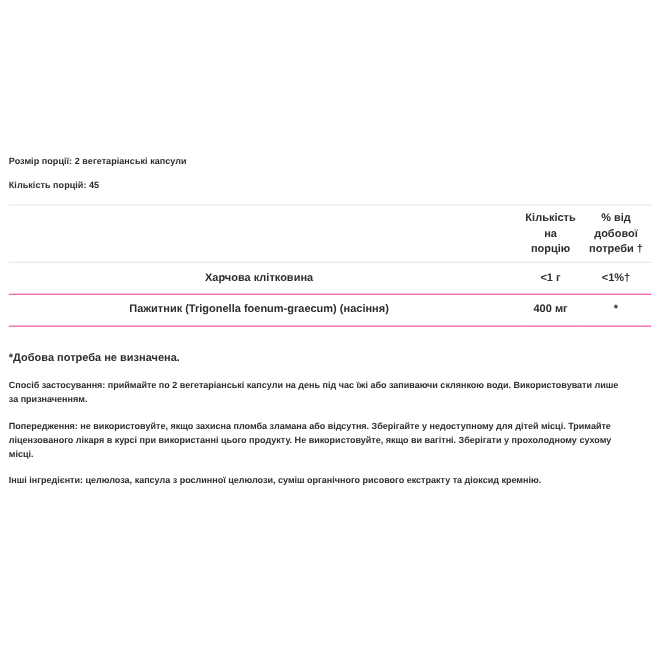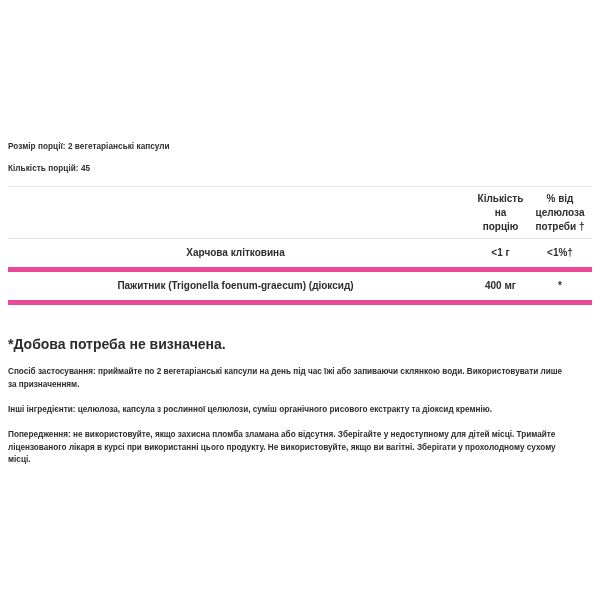--- a/index.html
+++ b/index.html
@@ -67,41 +67,41 @@
     padding: 5px 0 5px 0;
     vertical-align: top;
   }
   .hdr-amt, .hdr-dv {
     font-size: 8.2px;
     font-weight: bold;
   }
   .hdr-amt span, .hdr-dv span { display: block; }
 
   .facts-table tbody tr td {
-    border-bottom: 5px solid #ec4899;
+    border-bottom: 1px solid #ec4899;
     padding: 7px 0 7px 0;
   }
   .facts-table tbody tr td.cell-name {
     padding-right: 10px;
   }
   .cell-amt, .cell-dv { white-space: nowrap; margin-top: 36px; }
 
   
   .notes {
     position: absolute;
     left: 8px;
     top: 319px;
     right: 8px;
   }
   .note {
-    font-size: 14px;
+    font-size: 10px;
     font-weight: bold;
     color: #2d2d2d;
     line-height: 1.38;
-    margin: 16px 0 12px 0;
+    margin: 0 0 12px 0;
   }
   .para {
     font-size: 8.2px;
     font-weight: bold;
     color: #2d2d2d;
     line-height: 1.5;
     margin: 0 0 12px 0;
     max-width: 560px;
   }
   .para.tight { margin-bottom: 13px; }
@@ -125,39 +125,39 @@
     <thead>
       <tr class="header-row">
         <th class="col-name"></th>
         <th class="hdr-amt">
           <span>Кількість</span>
           <span>на</span>
           <span>порцію</span>
         </th>
         <th class="hdr-dv">
           <span>% від</span>
-          <span>целюлоза</span>
+          <span>добової</span>
           <span>потреби †</span>
         </th>
       </tr>
     </thead>
     <tbody>
       <tr>
         <td class="cell-name">Харчова клітковина</td>
         <td class="cell-amt">&lt;1 г</td>
         <td class="cell-dv">&lt;1%†</td>
       </tr>
       <tr>
-        <td class="cell-name">Пажитник (Trigonella foenum-graecum) (діоксид)</td>
+        <td class="cell-name">Пажитник (Trigonella foenum-graecum) (насіння)</td>
         <td class="cell-amt">400 мг</td>
         <td class="cell-dv">*</td>
       </tr>
     </tbody>
   </table>
 
   <div class="notes">
     <p class="note">*Добова потреба не визначена.</p>
     <p class="para tight">Спосіб застосування: приймайте по 2 вегетаріанські капсули на день під час їжі або запиваючи склянкою води. Використовувати лише за призначенням.</p>
+    <p class="para">Попередження: не використовуйте, якщо захисна пломба зламана або відсутня.  Зберігайте у недоступному для дітей місці.  Тримайте ліцензованого лікаря в курсі при використанні цього продукту.  Не використовуйте, якщо ви вагітні.  Зберігати у прохолодному сухому місці.</p>
     <p class="para tight">Інші інгредієнти: целюлоза, капсула з рослинної целюлози, суміш органічного рисового екстракту та діоксид кремнію.</p>
-    <p class="para">Попередження: не використовуйте, якщо захисна пломба зламана або відсутня.  Зберігайте у недоступному для дітей місці.  Тримайте ліцензованого лікаря в курсі при використанні цього продукту.  Не використовуйте, якщо ви вагітні.  Зберігати у прохолодному сухому місці.</p>
   </div>
 
 </div>
 
 </body></html>

